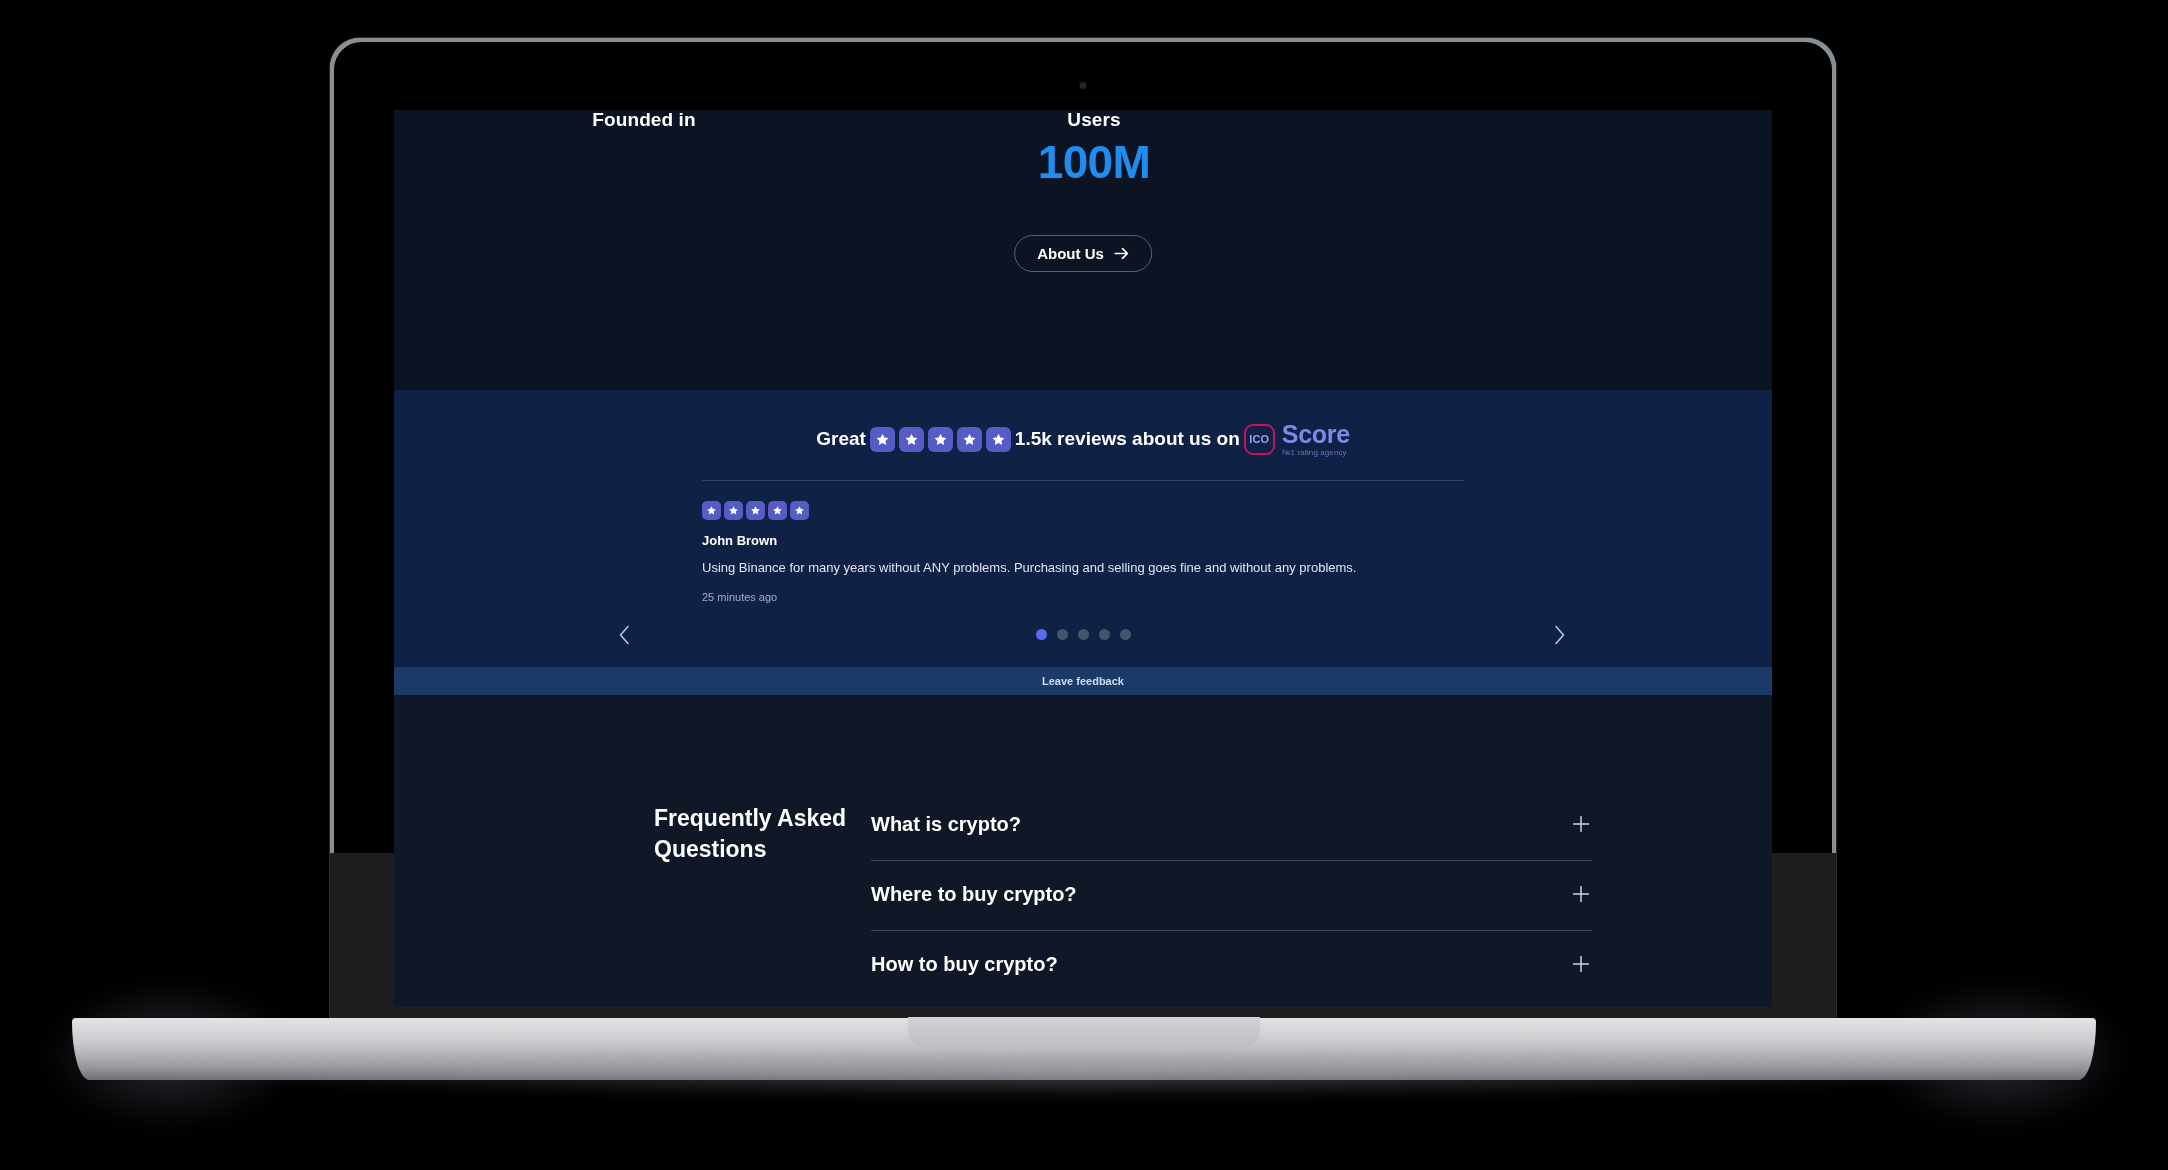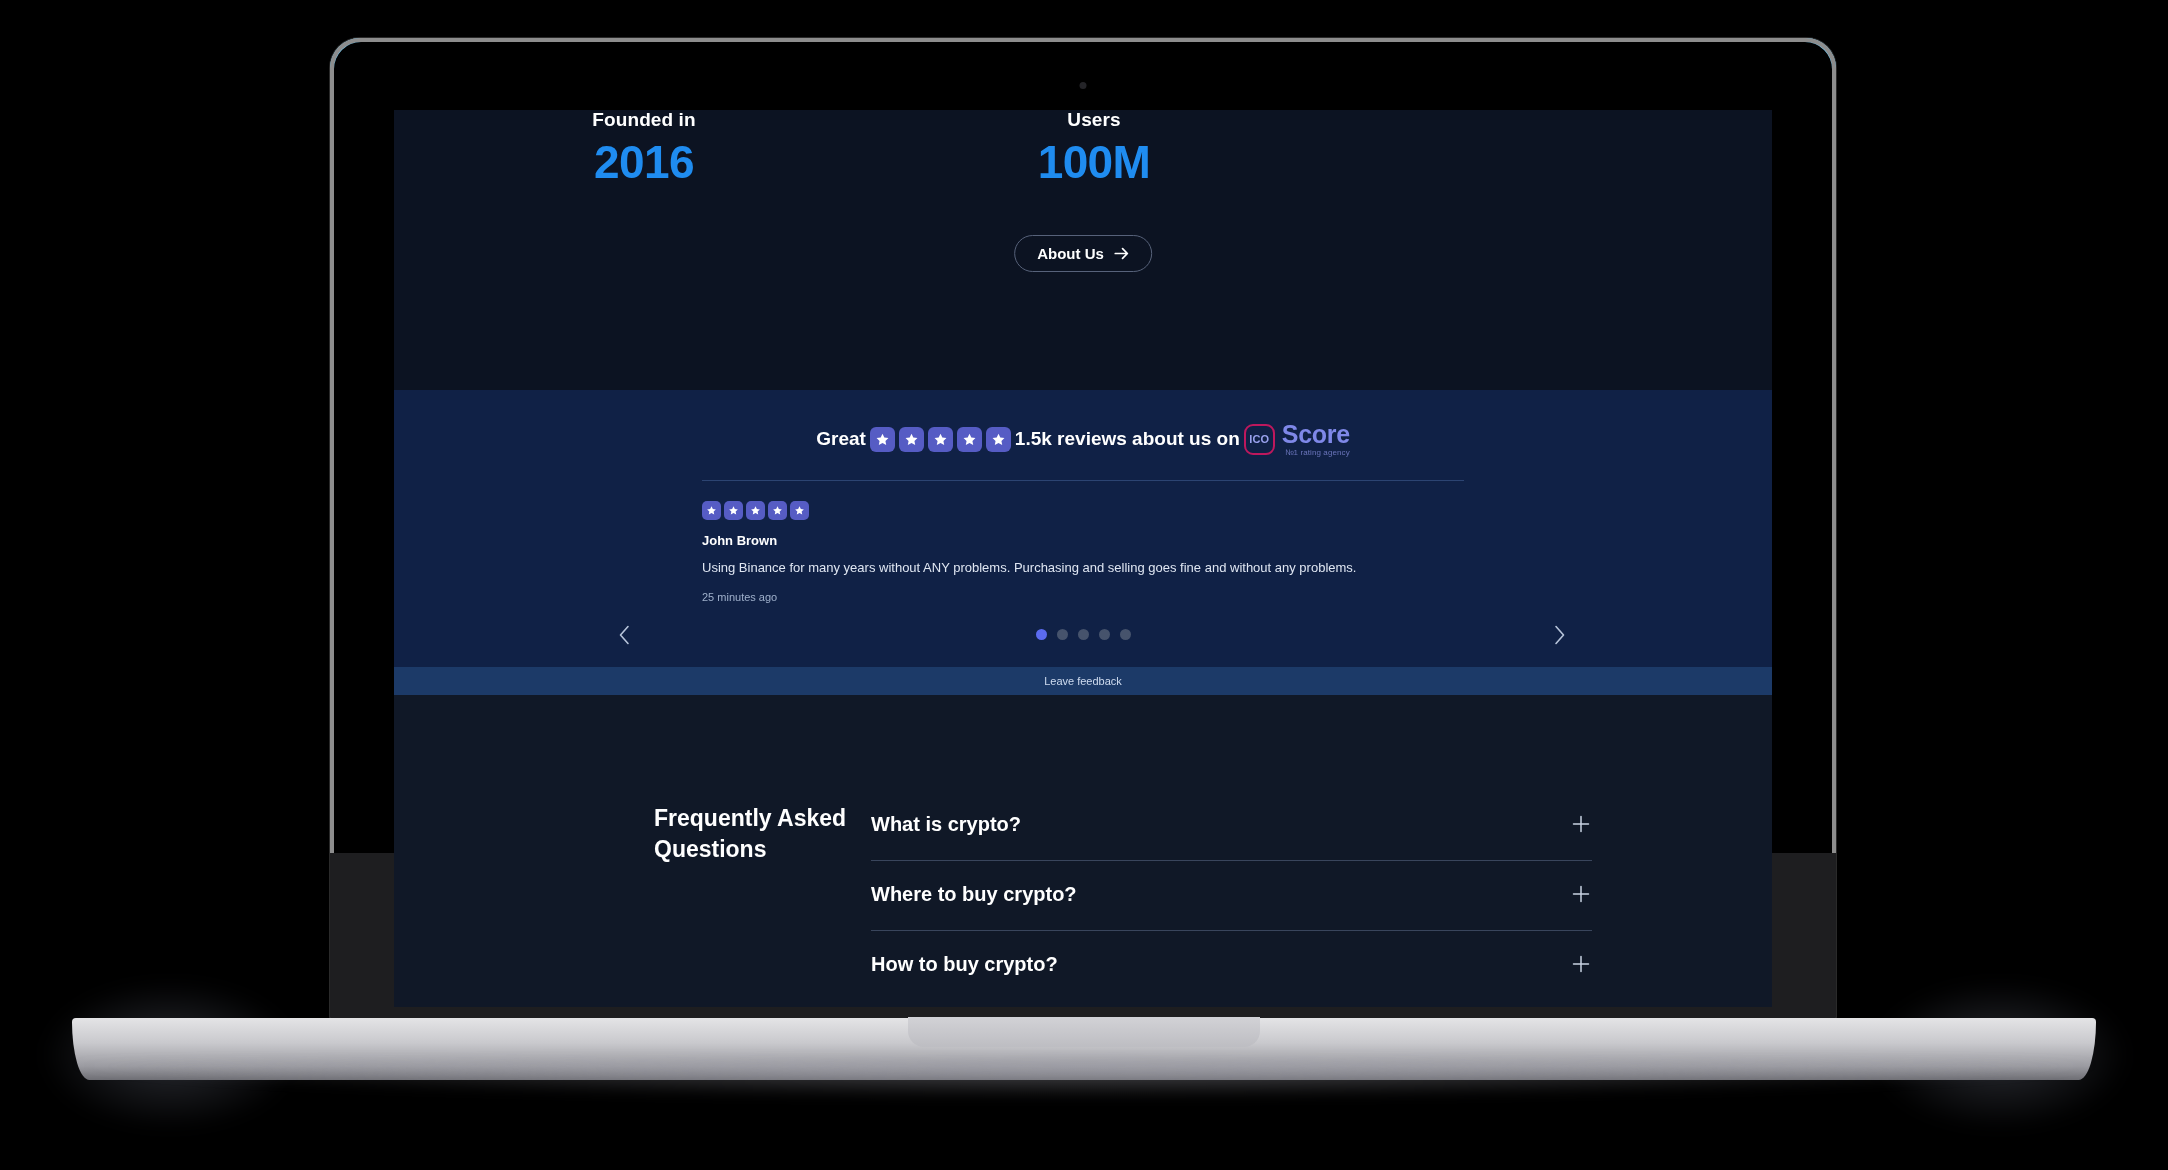--- a/index.html
+++ b/index.html
@@ -95,21 +95,21 @@
   }
   .glow { position:absolute; width:260px; height:150px; pointer-events:none;
           background: radial-gradient(ellipse at center, rgba(190,200,230,.22) 0%, rgba(0,0,0,0) 70%);
           filter: blur(9px); }
   .glow.l { left: 40px;  top: 980px; }
   .glow.r { left: 1870px; top: 980px; }
 
   
   .band-dark      { background: #0c1322; }
   .band-reviews   { background: #102146; }
-  .band-feedback  { background: #1c3a68; }
+  .band-feedback  { background: #1c3a68; font-weight: bold; }
   .band-faq       { background: #101827; }
 
   .sec-stats { position: relative; height: 280px; }
 
   .stat { position: absolute; text-align: center; }
   .stat .stat-label {
     font-size: 19px; font-weight: 700; color: #ffffff;
     letter-spacing: .1px; line-height: 1;
   }
   .stat .stat-value {
@@ -173,21 +173,21 @@
   .star-badge svg { display: block; }
 
   .ico-logo { display: flex; align-items: center; gap: 7px; }
   .ico-mark {
     width: 31px; height: 31px;
     border: 2px solid #be185d;
     border-radius: 9px;
     display: flex; align-items: center; justify-content: center;
     font-size: 11px; font-weight: 700; color: #9aa2ef; letter-spacing: .2px;
   }
-  .ico-words { display: flex; flex-direction: column; line-height: 1; text-align: right; }
+  .ico-words { display: flex; flex-direction: column; line-height: 1; }
   .ico-score { font-size: 25px; font-weight: 600; color: #7f88e8; letter-spacing: -.3px; }
   .ico-sub   { font-size: 8px; color: #6a74ba; margin-top: 2px; letter-spacing: .1px; }
 
   .rev-divider {
     width: 762px; height: 1px; margin: 18px auto 0 auto;
     background: #2c4472;
   }
 
   .review-card { width: 762px; margin: 20px auto 0 auto; }
   .review-stars { display: flex; gap: 3px; margin-bottom: 13px; }
@@ -262,21 +262,20 @@
     <div class="laptop-lid-inner"></div>
     <div class="webcam"></div>
     <div class="lid-bottom-strip"></div>
 
     <div class="screen">
 
       <div class="band-dark sec-stats">
 
         <div class="stat stat-founded">
           <div class="stat-label">Founded in</div>
-          <div class="stat-value">2016</div>
         </div>
 
         <div class="stat stat-users">
           <div class="stat-label">Users</div>
           <div class="stat-value">100M</div>
         </div>
 
         <button class="about-btn">
           <span>About Us</span>
           <span class="arrow">

